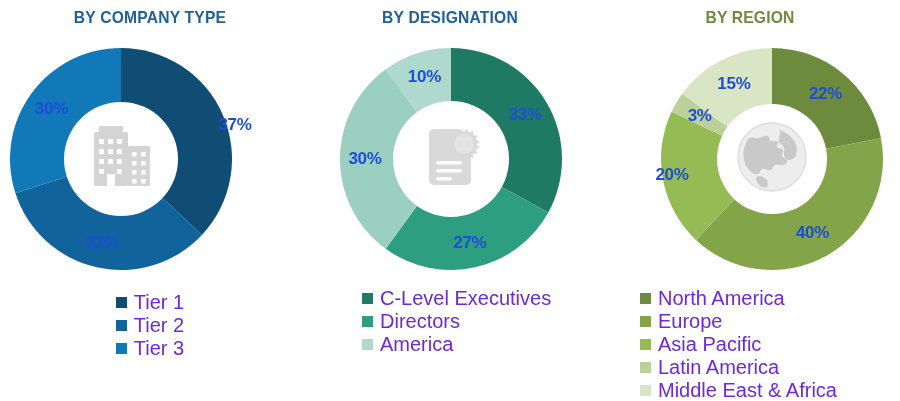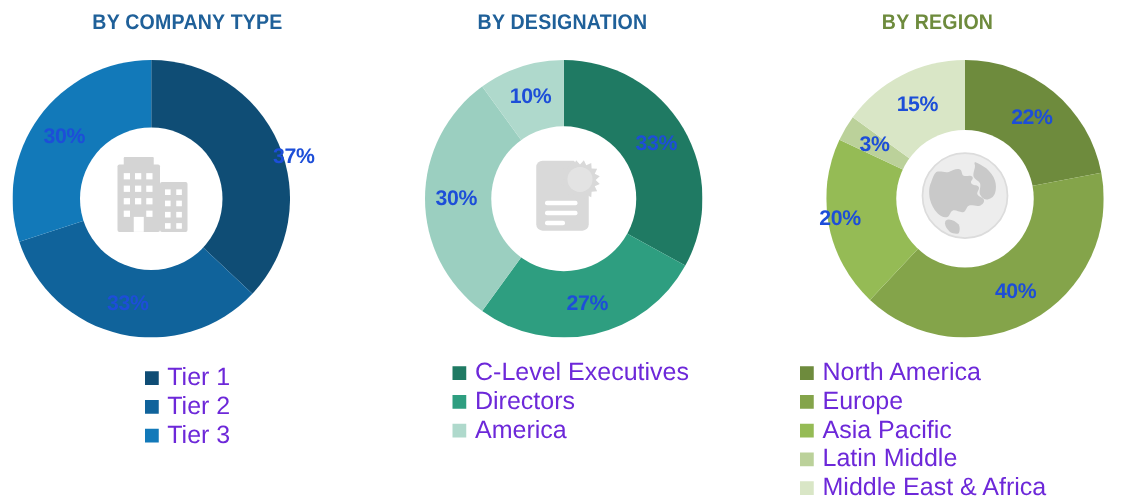--- a/index.html
+++ b/index.html
@@ -271,21 +271,21 @@
             <span class="legend-swatch" style="background: rgb(110, 139, 61);"></span>
             <span class="legend-label">North America</span>
           </div><div class="legend-row">
             <span class="legend-swatch" style="background: rgb(132, 164, 74);"></span>
             <span class="legend-label">Europe</span>
           </div><div class="legend-row">
             <span class="legend-swatch" style="background: rgb(149, 187, 85);"></span>
             <span class="legend-label">Asia Pacific</span>
           </div><div class="legend-row">
             <span class="legend-swatch" style="background: rgb(187, 209, 154);"></span>
-            <span class="legend-label">Latin Middle</span>
+            <span class="legend-label">Latin America</span>
           </div><div class="legend-row">
             <span class="legend-swatch" style="background: rgb(217, 230, 198);"></span>
             <span class="legend-label">Middle East &amp; Africa</span>
           </div></div>
     </div>
   </div>
 
 </div>
 
 </body></html>

